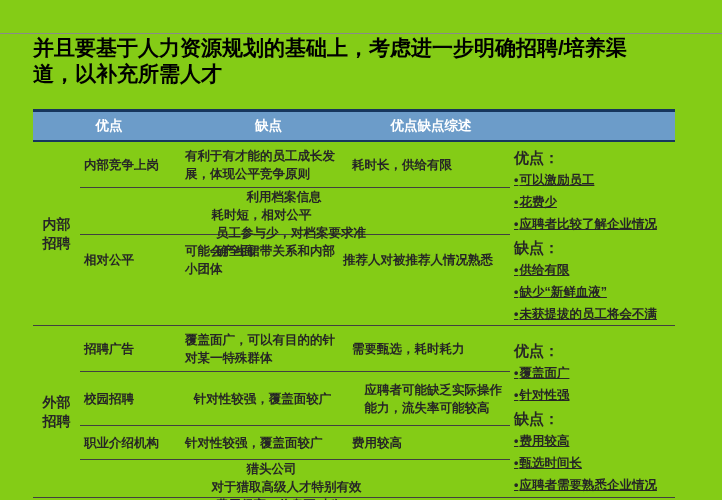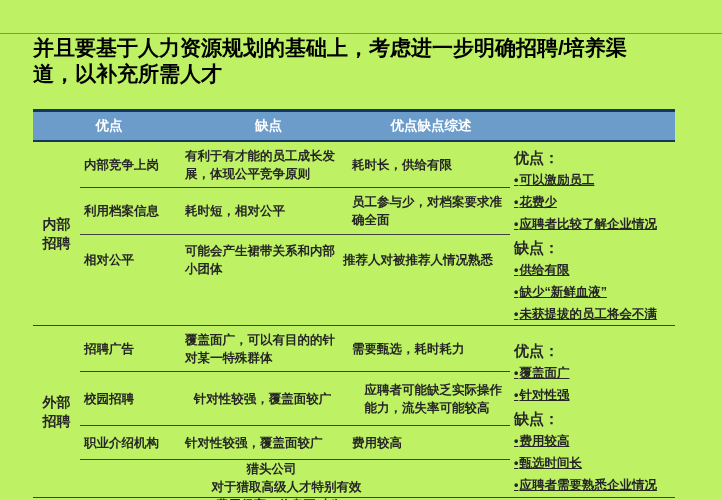--- a/index.html
+++ b/index.html
@@ -2,21 +2,21 @@
 <html><head>
 <meta charset="utf-8">
 <style>
   html,body{margin:0;padding:0;}
   body{
     width:722px;height:500px;
     background:#ffffff;
     font-family:"Liberation Sans","DejaVu Sans",sans-serif;
     position:relative;overflow:hidden;
   }
-  .slide{position:absolute;inset:0;width:722px;height:500px;background:#bef264;}
+  .slide{position:absolute;inset:0;width:722px;height:500px;background:#84cc16;}
 
   .top-rule{
     position:absolute;left:0;top:33px;width:722px;height:0;
     border-top:1px solid #8a8a8a;
   }
 
   .title{
     position:absolute;left:33px;top:35px;width:604px;margin:0;
     font-size:21px;line-height:26px;font-weight:bold;color:#000;
     letter-spacing:0;
@@ -47,21 +47,21 @@
     font-size:14px;font-weight:bold;color:#262626;line-height:19px;
   }
   .rows{width:430px;display:flex;flex-direction:column;}
   .row{display:flex;align-items:center;border-bottom:1px solid #404040;}
   .row:last-child{border-bottom:none;}
   .cell{font-size:12.5px;font-weight:bold;color:#262626;line-height:18px;}
   .cell-channel{width:101px;padding-left:4px;}
   .cell-pros{width:160px;padding-right:7px;}
   .cell-cons{width:151px;padding-right:7px;}
 
-  .r45{height:45px;} .r46{height:46px;} .r49{height:49px;}
+  .r45{height:45px;} .r46{height:46px;flex-direction:column;} .r49{height:49px;}
   .r53{height:53px;gap:17px;} .r33{height:33px;} .r37{height:37px;flex-direction:column;}
 
   .summary{
     width:161px;padding-left:4px;
     font-size:12.5px;color:#262626;line-height:22px;
   }
   .summary-internal{padding-top:5px;}
   .summary-external{padding-top:14px;}
   .sum-head{font-weight:bold;font-size:15px;}
   .sum-head-cons{margin-top:2px;}

